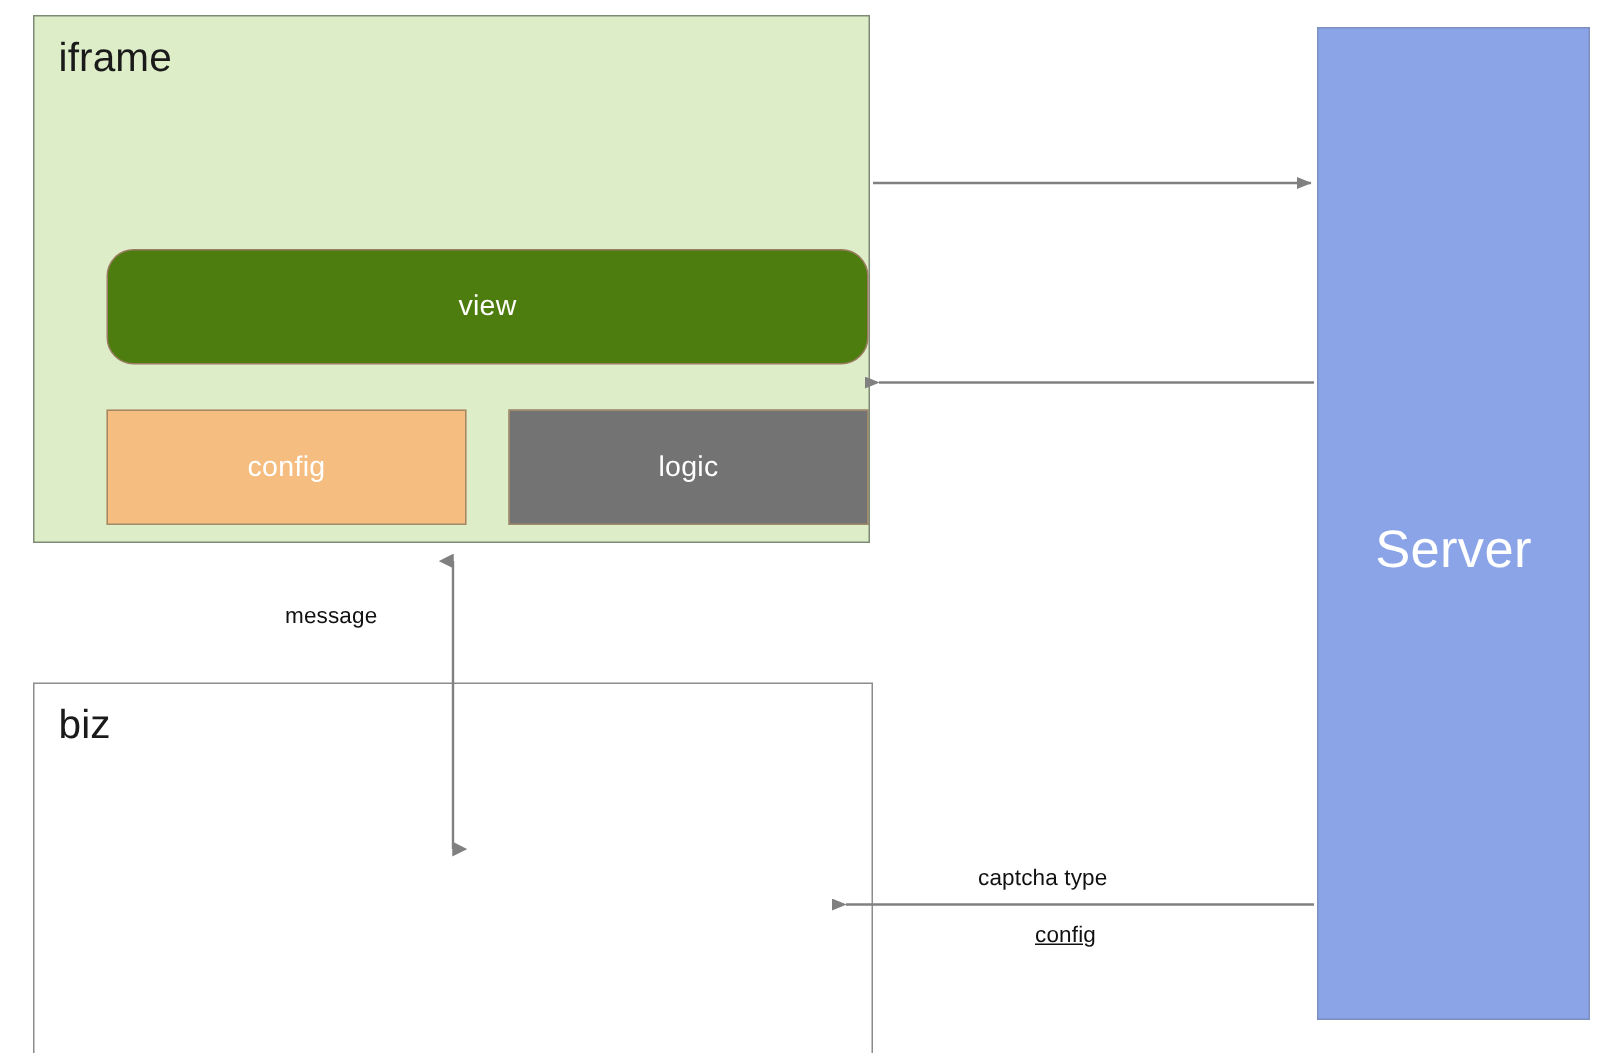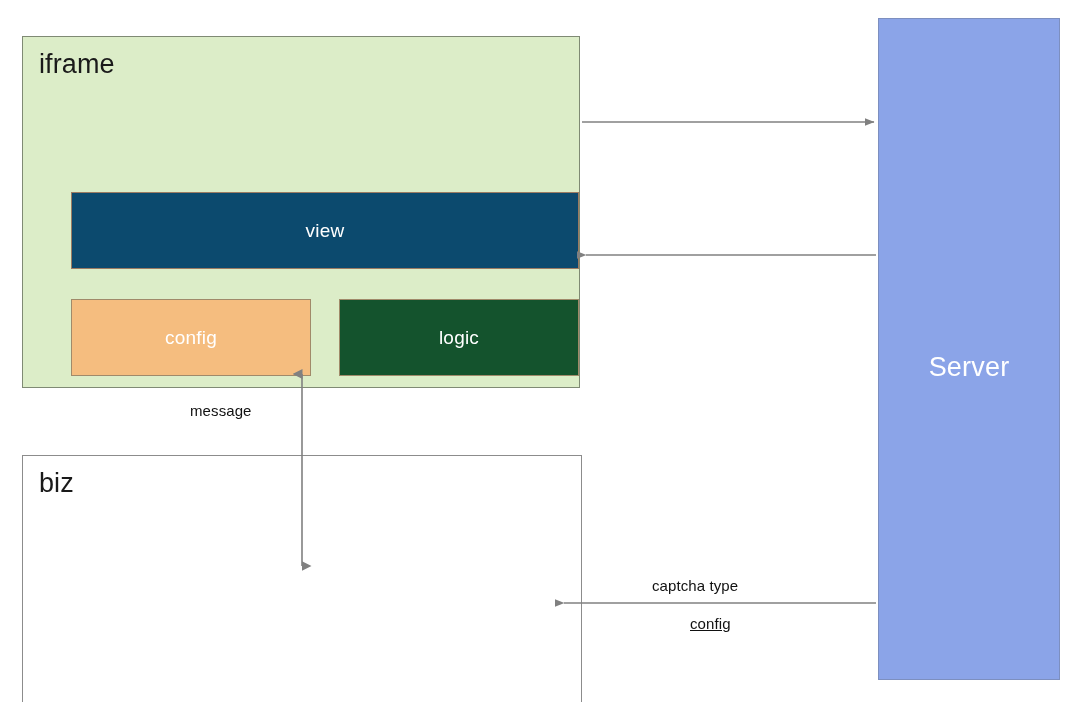--- a/index.html
+++ b/index.html
@@ -20,21 +20,21 @@
   }
 
   
   .box {
     position: absolute;
     box-sizing: border-box;
     border: 1px solid #888888;
   }
   .box-iframe {
     left: 22px;
-    top: 36px;
+    top: 10px;
     width: 558px;
     height: 352px;
     background: #dcedc8;
     border-color: #7f8a74;
   }
   .box-biz {
     left: 22px;
     top: 455px;
     width: 560px;
     height: 267px;
@@ -73,48 +73,49 @@
     color: #ffffff;
     font-size: 19px;
     letter-spacing: 0.2px;
     white-space: nowrap;
   }
   .block-view {
     left: 48px;
     top: 155px;
     width: 508px;
     height: 77px;
-    background: #0c4a6e;
+    background: #4d7c0f;
     border-color: #9b7b62;
+    border-radius: 18px;
   }
   .block-library {
     left: 48px;
     top: 262px;
     width: 240px;
     height: 77px;
     background: #f5bd7f;
     border-color: #a08a6a;
   }
   .block-logic {
     left: 316px;
     top: 262px;
     width: 240px;
     height: 77px;
-    background: #14532d;
+    background: #737373;
     border-color: #a08a6a;
   }
 
   
   .server-label {
     position: absolute;
     left: 0;
     right: 0;
     top: 331px;
     text-align: center;
-    font-size: 27px;
+    font-size: 35px;
     line-height: 34px;
     color: #ffffff;
     letter-spacing: 0.2px;
     white-space: nowrap;
   }
 
   
   #arrows {
     position: absolute;
     left: 0;

